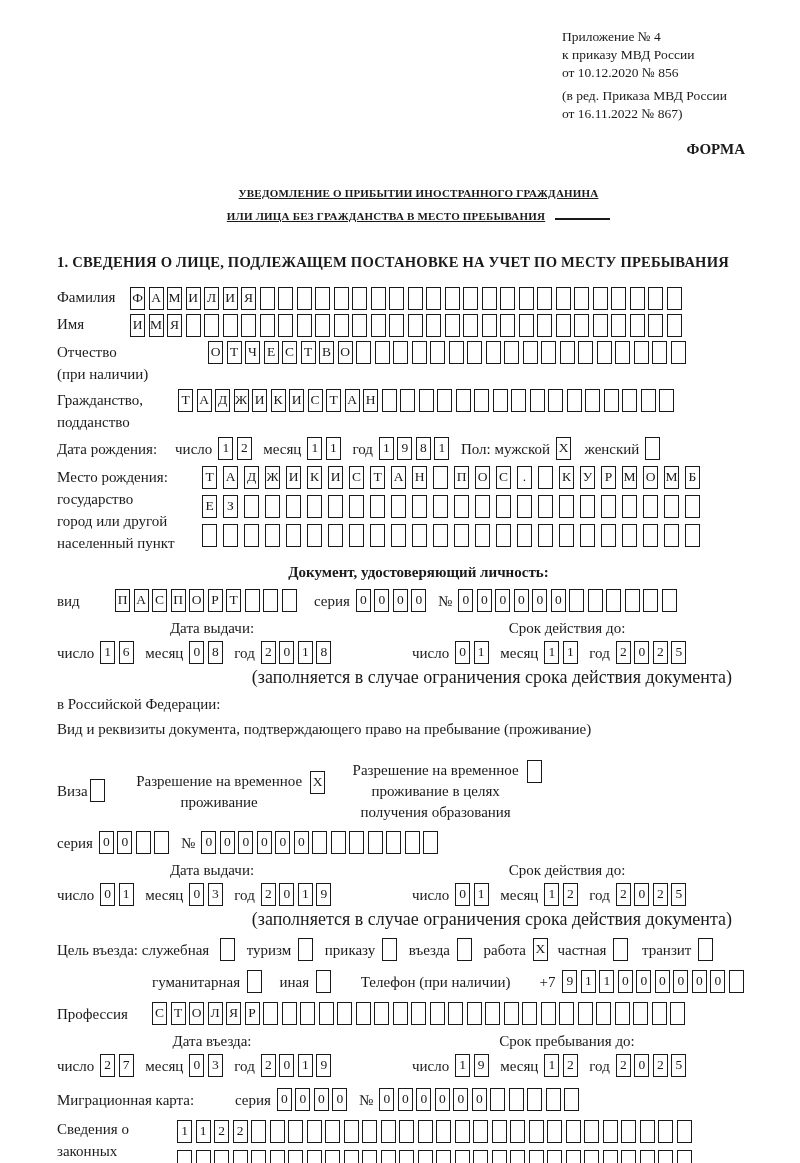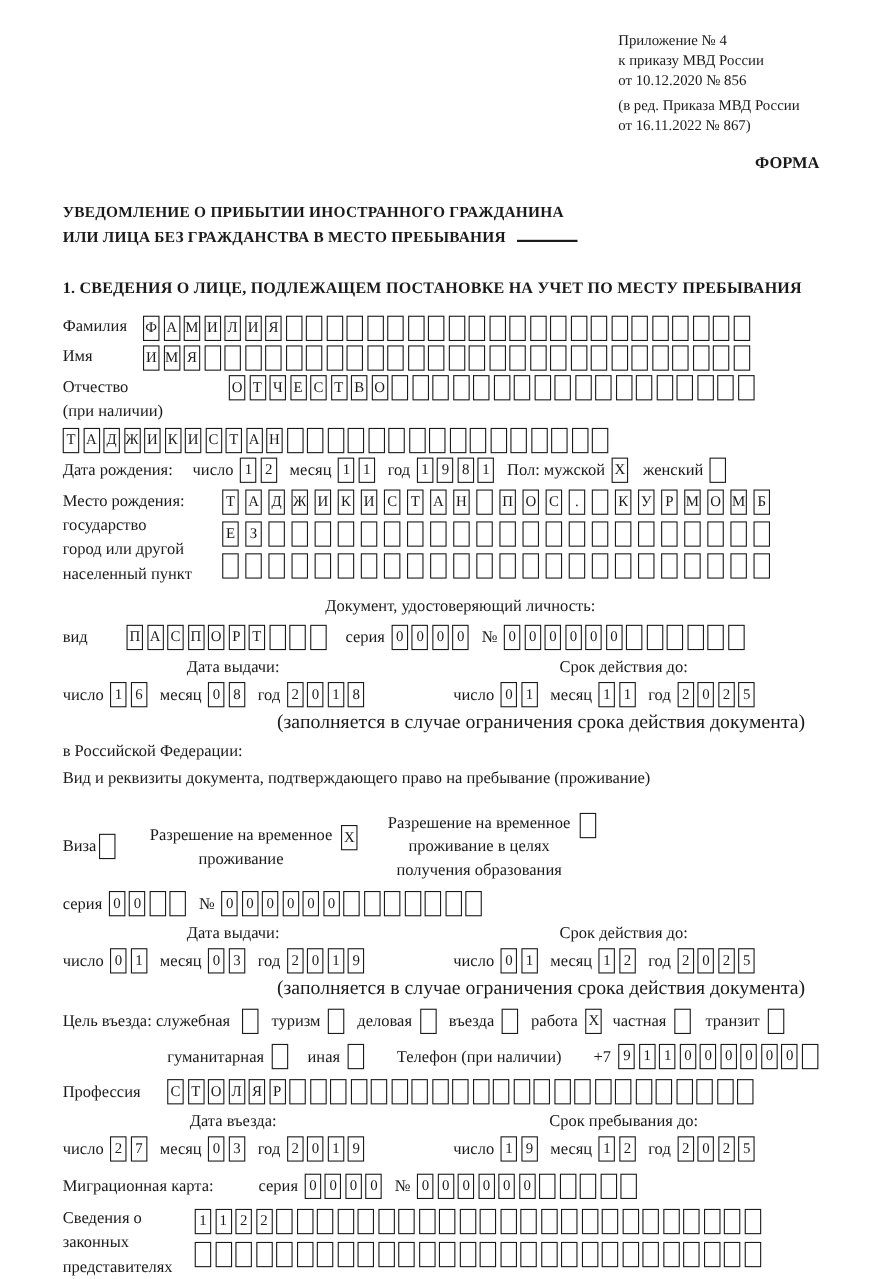--- a/index.html
+++ b/index.html
@@ -10,21 +10,21 @@
     color: #1a1a1a; font-size: 15px; line-height: 21px;
     overflow: hidden;
   }
   .page { padding: 28px 20px 0 57px; position: relative; }
 
   
   .ref-block { margin-left: 505px; font-size: 13.5px; line-height: 18px; }
   .ref-block .gap { height: 5px; }
   .forma { text-align: right; padding-right: 35px; font-weight: bold; margin-top: 16px; font-size: 15px; }
 
-  .title { text-align: left; font-weight: bold; font-size: 14px; margin-top: 22px; line-height: 23px; letter-spacing: .2px; }
+  .title { text-align: center; font-weight: bold; font-size: 11px; margin-top: 22px; line-height: 23px; letter-spacing: .2px; text-decoration: underline; }
   .blank-line { display: inline-block; width: 55px; border-bottom: 2px solid #1a1a1a; margin-left: 10px; }
 
   .section-heading { font-weight: bold; font-size: 14.6px; margin-top: 24px; margin-bottom: 14px; letter-spacing: .2px; }
 
   
   .cells { display: inline-flex; flex-wrap: nowrap; }
   .cell {
     display: inline-block; width: 15px; height: 23px;
     border: 1.7px solid #1a1a1a; margin-right: 3.5px;
     text-align: center; font-size: 13.5px; line-height: 20px;
@@ -41,21 +41,21 @@
   .w151 { width: 151px; }
   .w145 { width: 145px; }
   .w58  { width: 58px; }
   .w95  { width: 95px; }
   .w120 { width: 120px; }
 
   .inline-lbl { margin: 0 6px 0 8px; line-height: 25px; }
   .inline-lbl.first { margin-left: 0; }
   .stack { display: flex; flex-direction: column; row-gap: 6px; }
 
-  .center-bold { text-align: center; font-weight: normal; margin: 8px 0 6px 0; }
+  .center-bold { text-align: center; font-weight: bold; margin: 8px 0 6px 0; }
 
   .dates-line { display: flex; margin-top: 2px; }
   .dates-col1 { width: 355px; }
   .dates-col2 { width: 360px; }
   .dates-label { text-align: center; width: 310px; }
   .date-group { display: flex; align-items: flex-start; }
   .note-right { text-align: right; padding-right: 48px; font-size: 18px; margin: 1px 0 6px 0; }
 
   .cb-row { display: flex; align-items: center; margin-top: 20px; }
   .cb-item { display: flex; align-items: flex-start; margin-right: 14px; }
@@ -190,20 +190,24 @@
         <span class="cell"></span>
         <span class="cell"></span>
         <span class="cell"></span>
         <span class="cell"></span>
         <span class="cell"></span>
         <span class="cell"></span>
       </span>
   </div>
 
   <div class="row">
+    <span class="lbl-col w121">
+      <div>Гражданство,</div>
+      <div>подданство</div>
+    </span>
     <span class="cells">
         <span class="cell">Т</span>
         <span class="cell">А</span>
         <span class="cell">Д</span>
         <span class="cell">Ж</span>
         <span class="cell">И</span>
         <span class="cell">К</span>
         <span class="cell">И</span>
         <span class="cell">С</span>
         <span class="cell">Т</span>
@@ -545,21 +549,21 @@
 
   <div class="purpose-row">
     <span class="txt">Цель въезда: служебная</span>
     <span class="cells after" style="margin-left:4px;">
         <span class="cell"></span>
       </span>
     <span class="txt" style="margin-left:8px;">туризм</span>
     <span class="cells">
         <span class="cell"></span>
       </span>
-    <span class="txt" style="margin-left:8px;">деловая</span>
+    <span class="txt" style="margin-left:8px;">приказу</span>
     <span class="cells">
         <span class="cell"></span>
       </span>
     <span class="txt" style="margin-left:8px;">въезда</span>
     <span class="cells">
         <span class="cell"></span>
       </span>
     <span class="txt" style="margin-left:8px;">работа</span>
     <span class="cells">
         <span class="cell">X</span>

